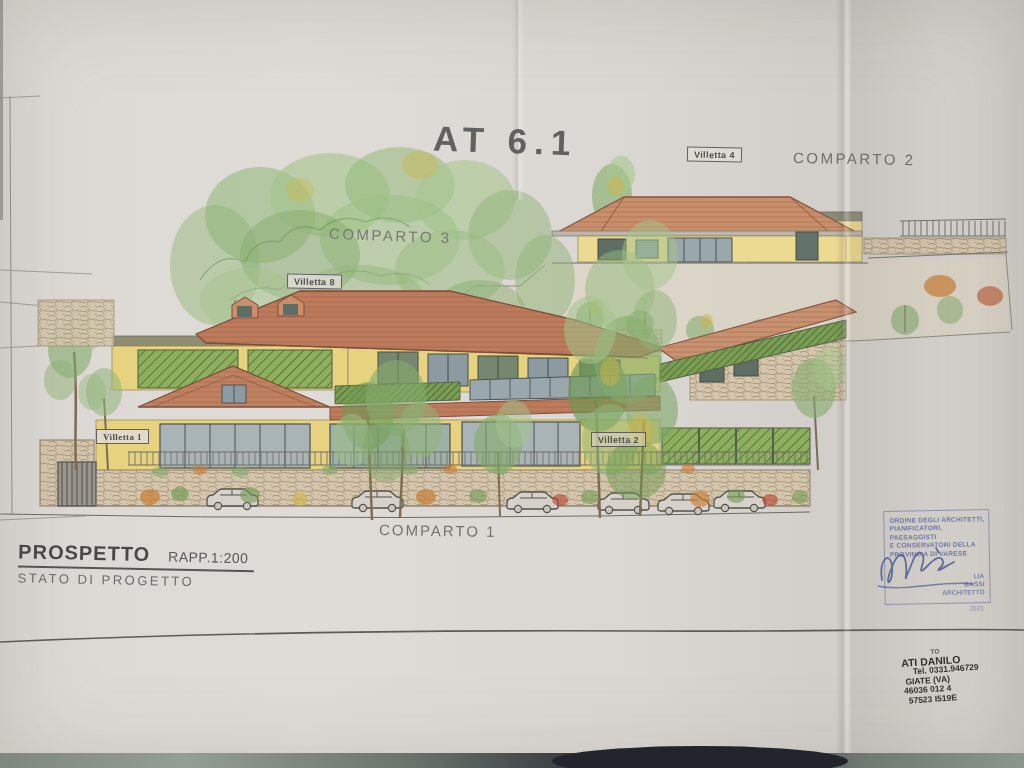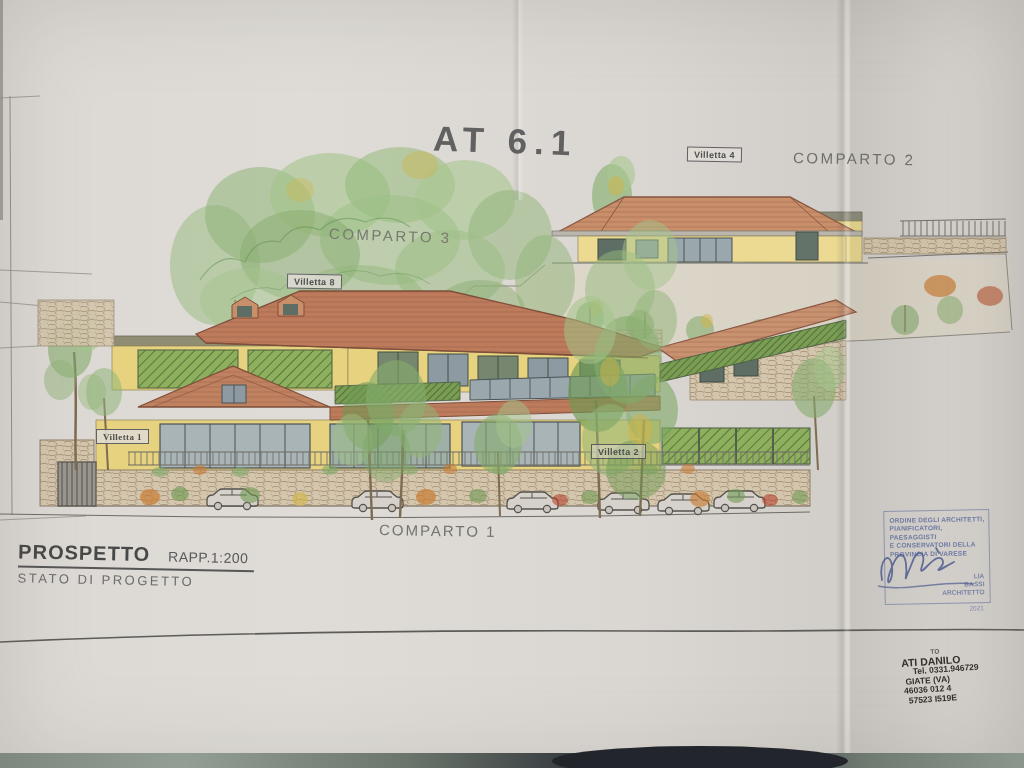--- a/index.html
+++ b/index.html
@@ -28,21 +28,21 @@
   .comparto{font-size:15px;letter-spacing:2.5px;font-weight:500;}
   .comparto2{left:793px;top:150px;color:#6e6e6a;transform:rotate(1deg);}
   .comparto3{left:329px;top:227px;color:#767b6e;transform:rotate(2deg);}
   .comparto1{left:379px;top:522px;color:#73736e;font-size:15px;letter-spacing:2px;transform:rotate(1deg);}
   .vbox{position:absolute;font-size:9px;font-weight:700;letter-spacing:.4px;color:#4e4e4c;
         border:1.2px solid rgba(75,75,80,.85);background:rgba(223,220,214,.85);
         padding:2px 6px 1px 6px;line-height:10px;}
   .vbox.v4{left:687px;top:147px;transform:rotate(1deg);}
   .vbox.v3{left:287px;top:274px;transform:rotate(1deg);}
   .vbox.v1{left:96px;top:429px;font-family:Liberation Serif, serif;}
-  .vbox.v2{left:591px;top:444px;background:rgba(216,214,202,.55);}
+  .vbox.v2{left:591px;top:432px;background:rgba(216,214,202,.55);}
 
   .titleblock{position:absolute;left:18px;top:543px;width:250px;transform:rotate(1.2deg);}
   .tb-row{position:relative;height:22px;}
   .tb-name{position:absolute;left:0;top:0;font-size:20px;font-weight:700;letter-spacing:1px;color:#484848;}
   .tb-scale{position:absolute;left:150px;top:5px;font-size:14px;letter-spacing:.5px;color:#585858;}
   .tb-underline{width:236px;height:2px;background:#565656;margin-top:3px;}
   .tb-status{margin-top:3px;font-size:13px;letter-spacing:2.5px;color:#6c6c6c;}
 
   .stamp-blue{position:absolute;left:884px;top:510px;width:104px;height:92px;
       border:1.6px solid rgba(125,134,168,.8);transform:rotate(-1deg);color:#6e7aa3;}

